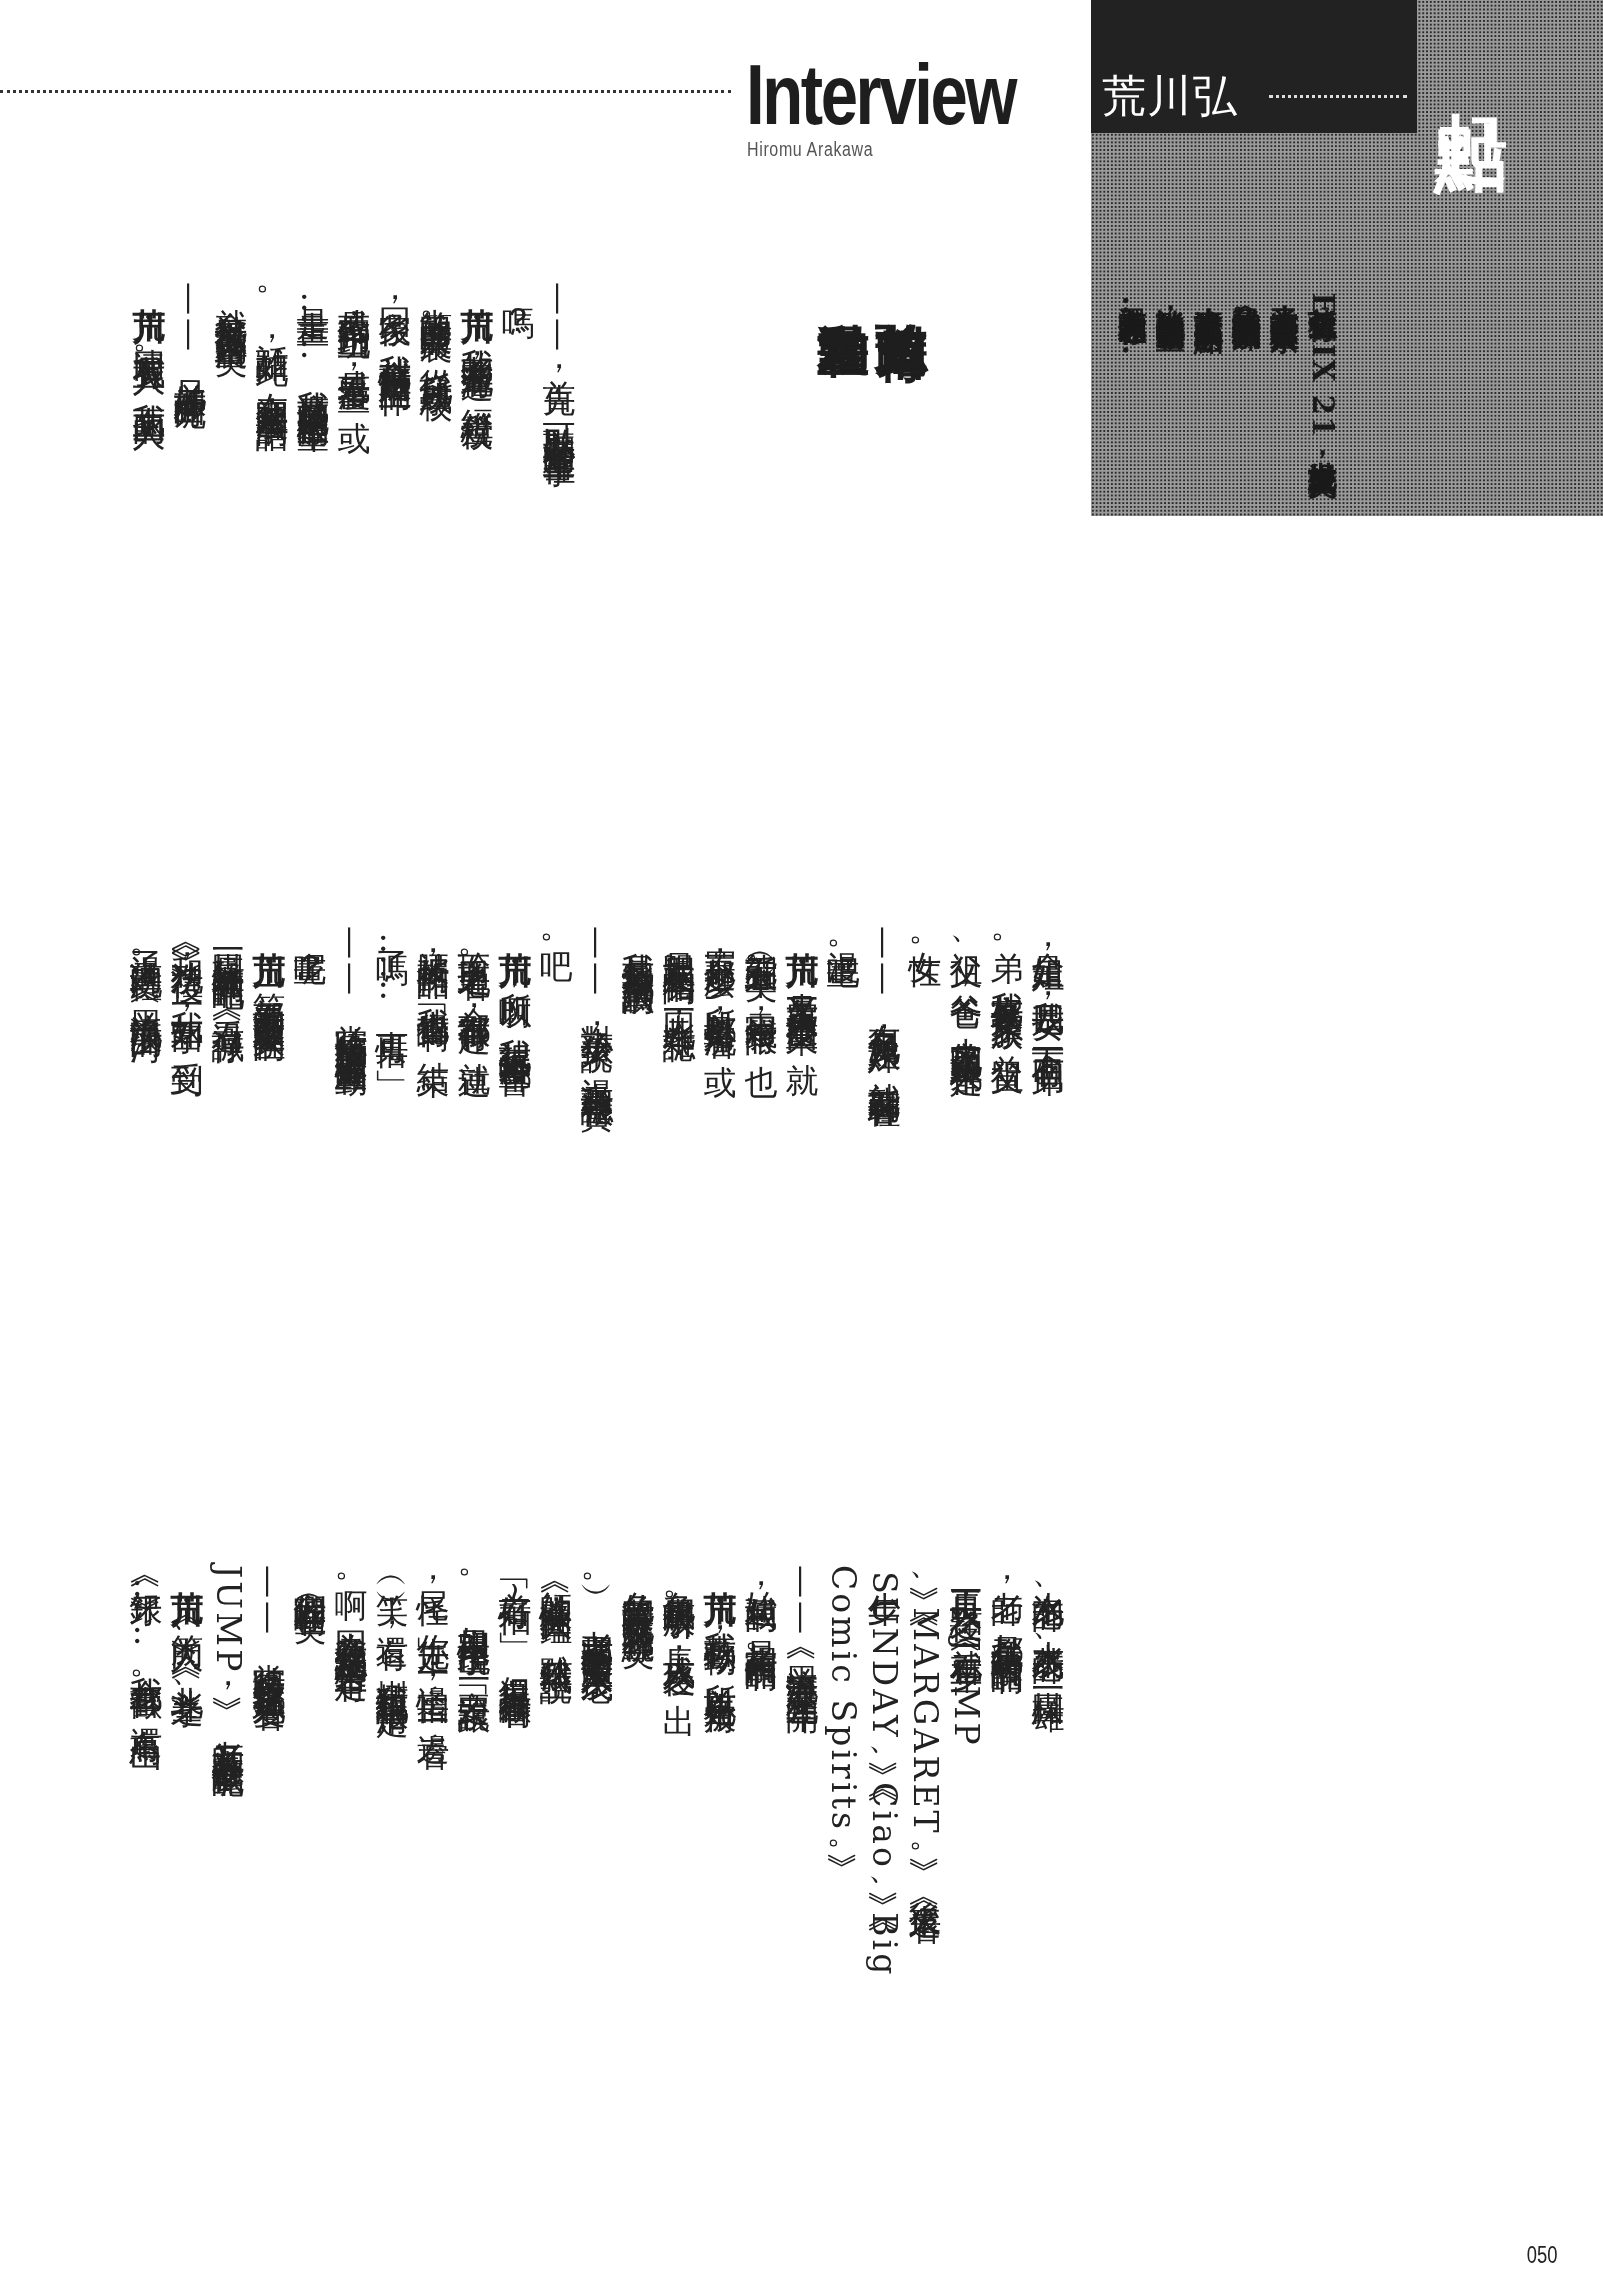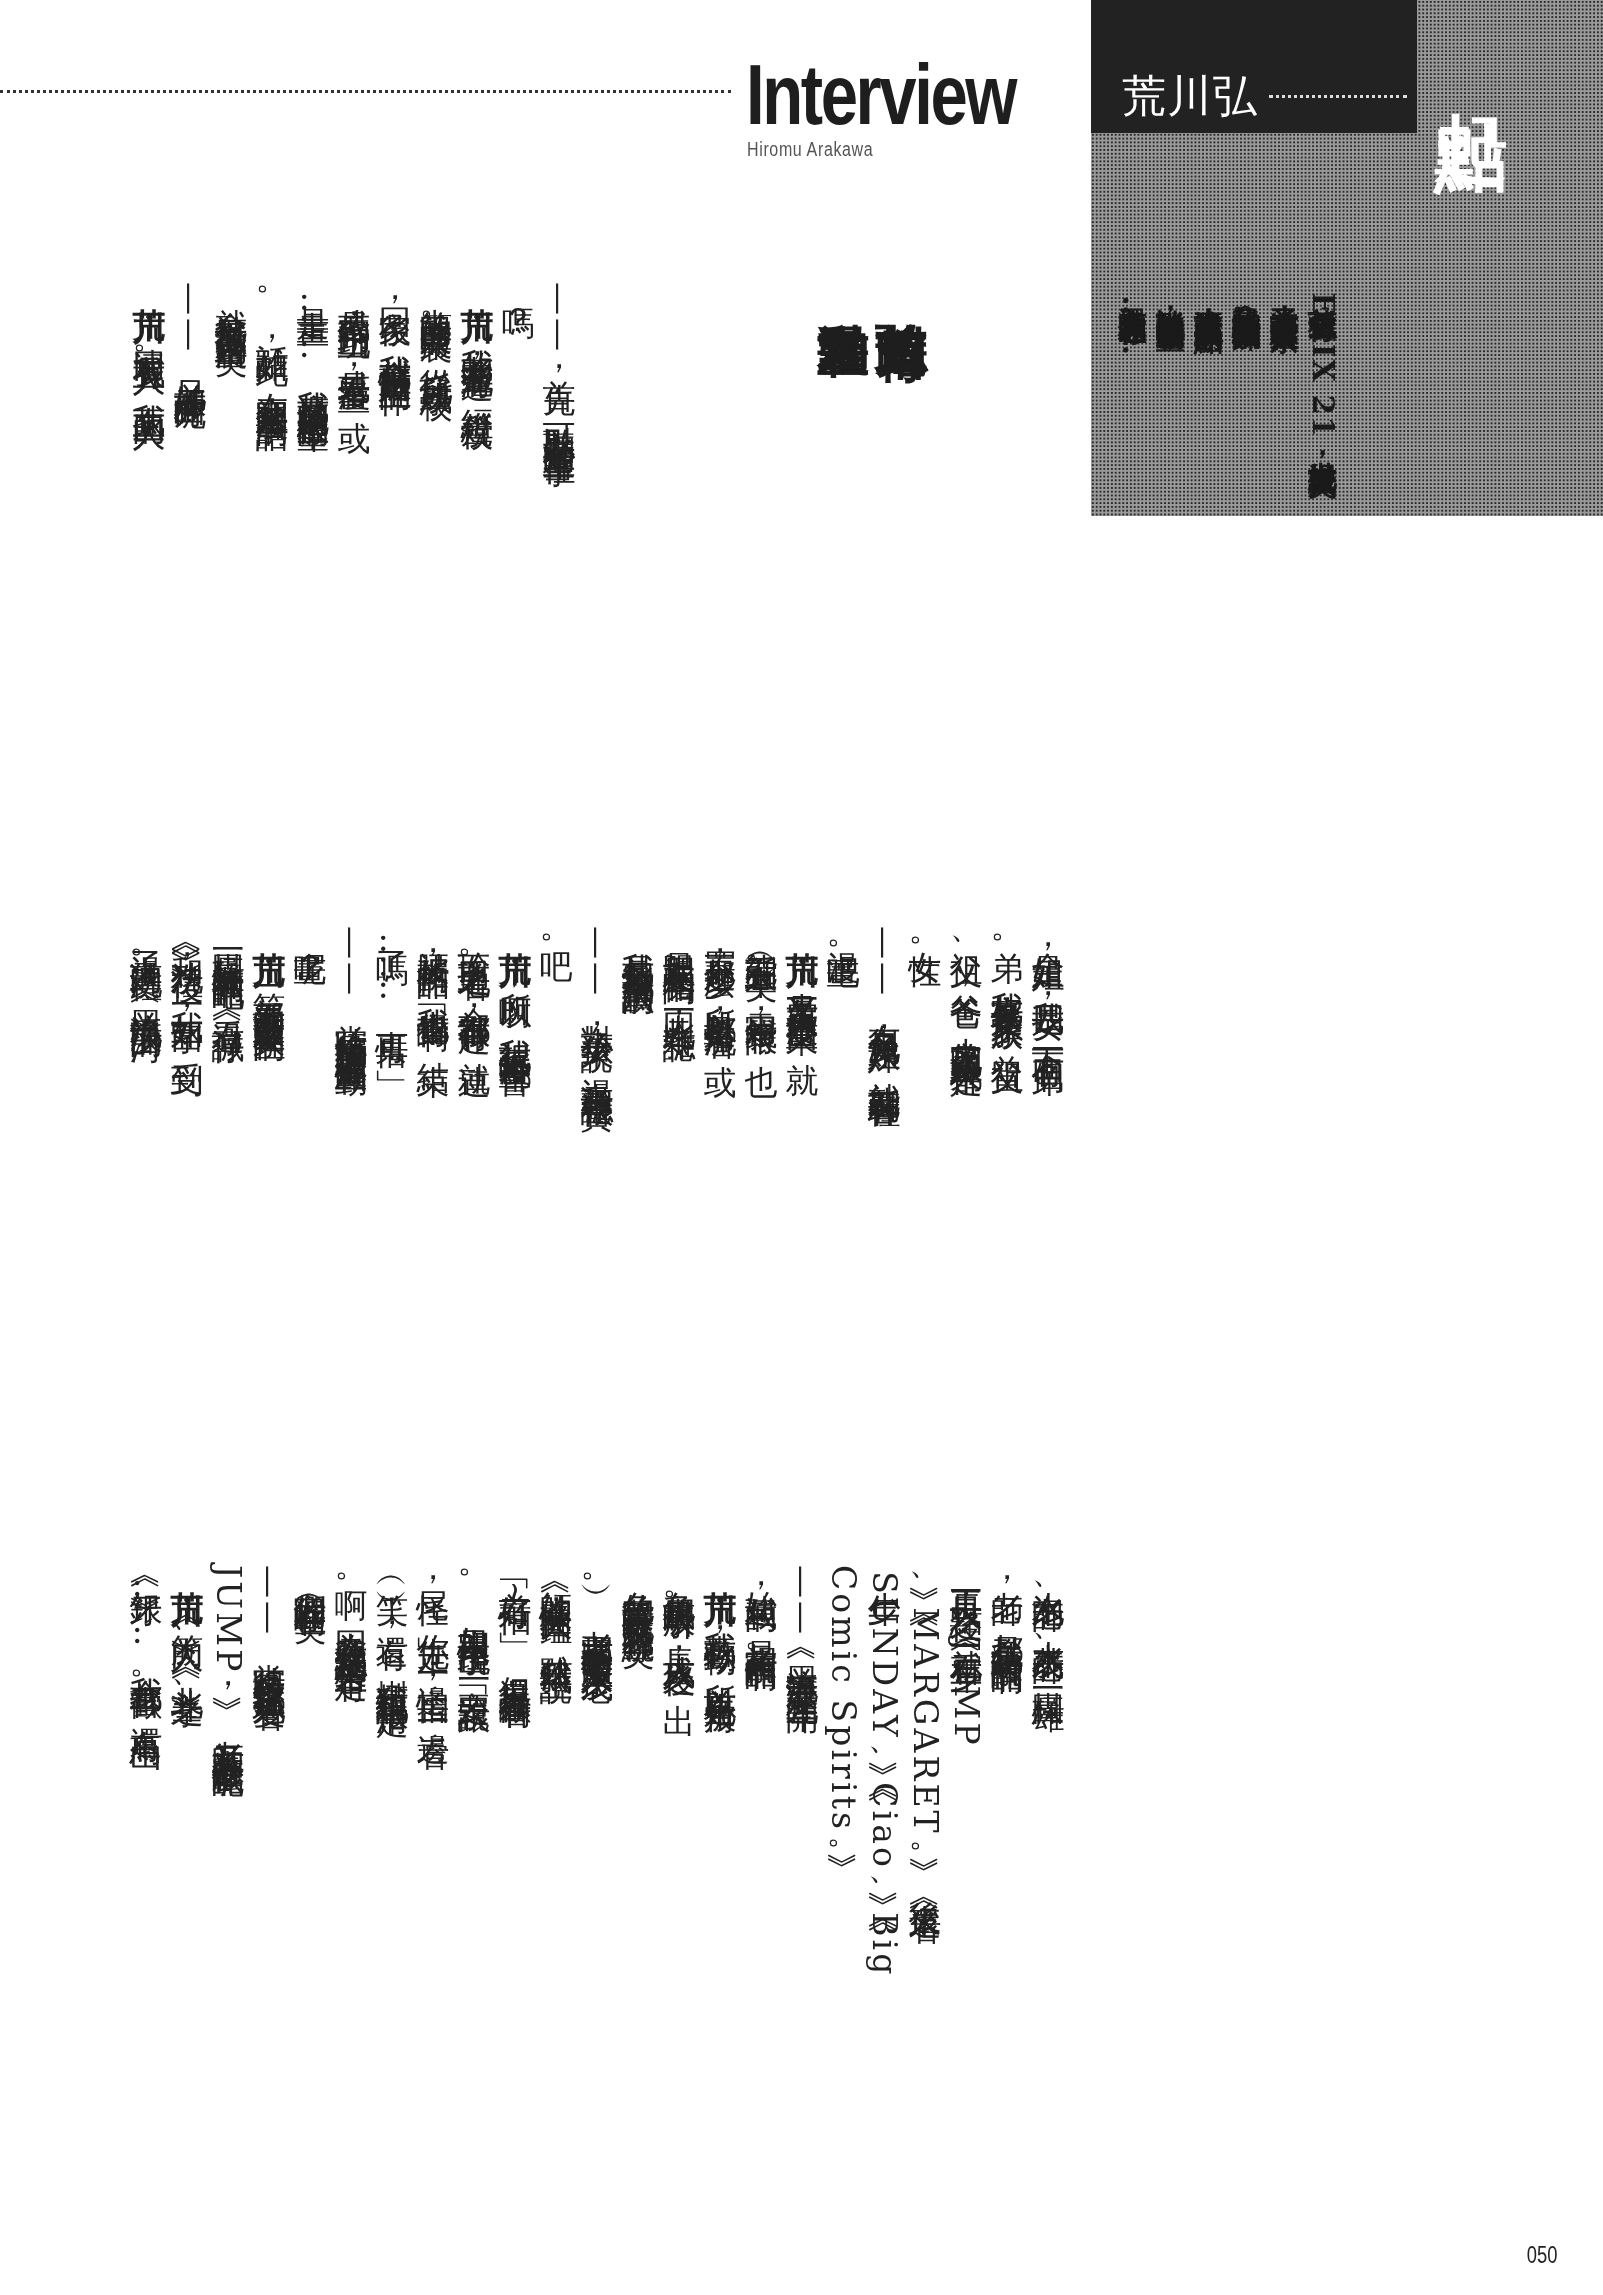--- a/index.html
+++ b/index.html
@@ -19,21 +19,21 @@
                         font-size: 20px; color: #555; transform: scaleX(0.8);
                         transform-origin: left top; letter-spacing: 0.8px; }
   .halftone { position: absolute; left: 1091px; top: 0; width: 512px; height: 516px;
               background-color: #9a9a9a;
               background-image: radial-gradient(#2a2a2a 32%, transparent 34%);
               background-size: 3.8px 3.8px; }
   .name-box { position: absolute; left: 1091px; top: 0; width: 326px; height: 133px;
               background: #222; }
   .name-label { position: absolute; left: 1102px; top: 70px; color: #fff;
                 font-family: "DejaVu Sans", sans-serif; font-size: 44px; line-height: 51px;
-                letter-spacing: 1.5px; margin-left: 20px; }
+                letter-spacing: 1.5px; }
   .name-rule { position: absolute; left: 1269px; top: 95px; width: 138px;
                border-top: 3.1px dotted #ddd; }
   .section-mark { position: absolute; left: 1434px; top: 54px; width: 77px;
                   writing-mode: vertical-rl; color: #fff; font-family: "DejaVu Sans", sans-serif;
                   font-weight: 700; font-size: 73px; line-height: 77px; letter-spacing: 10.7px; }
 
   
   .vblock { position: absolute; writing-mode: vertical-rl; text-orientation: mixed;
             font-family: "DejaVu Serif", "Liberation Serif", serif; }
   .vline { display: block; white-space: nowrap; }

